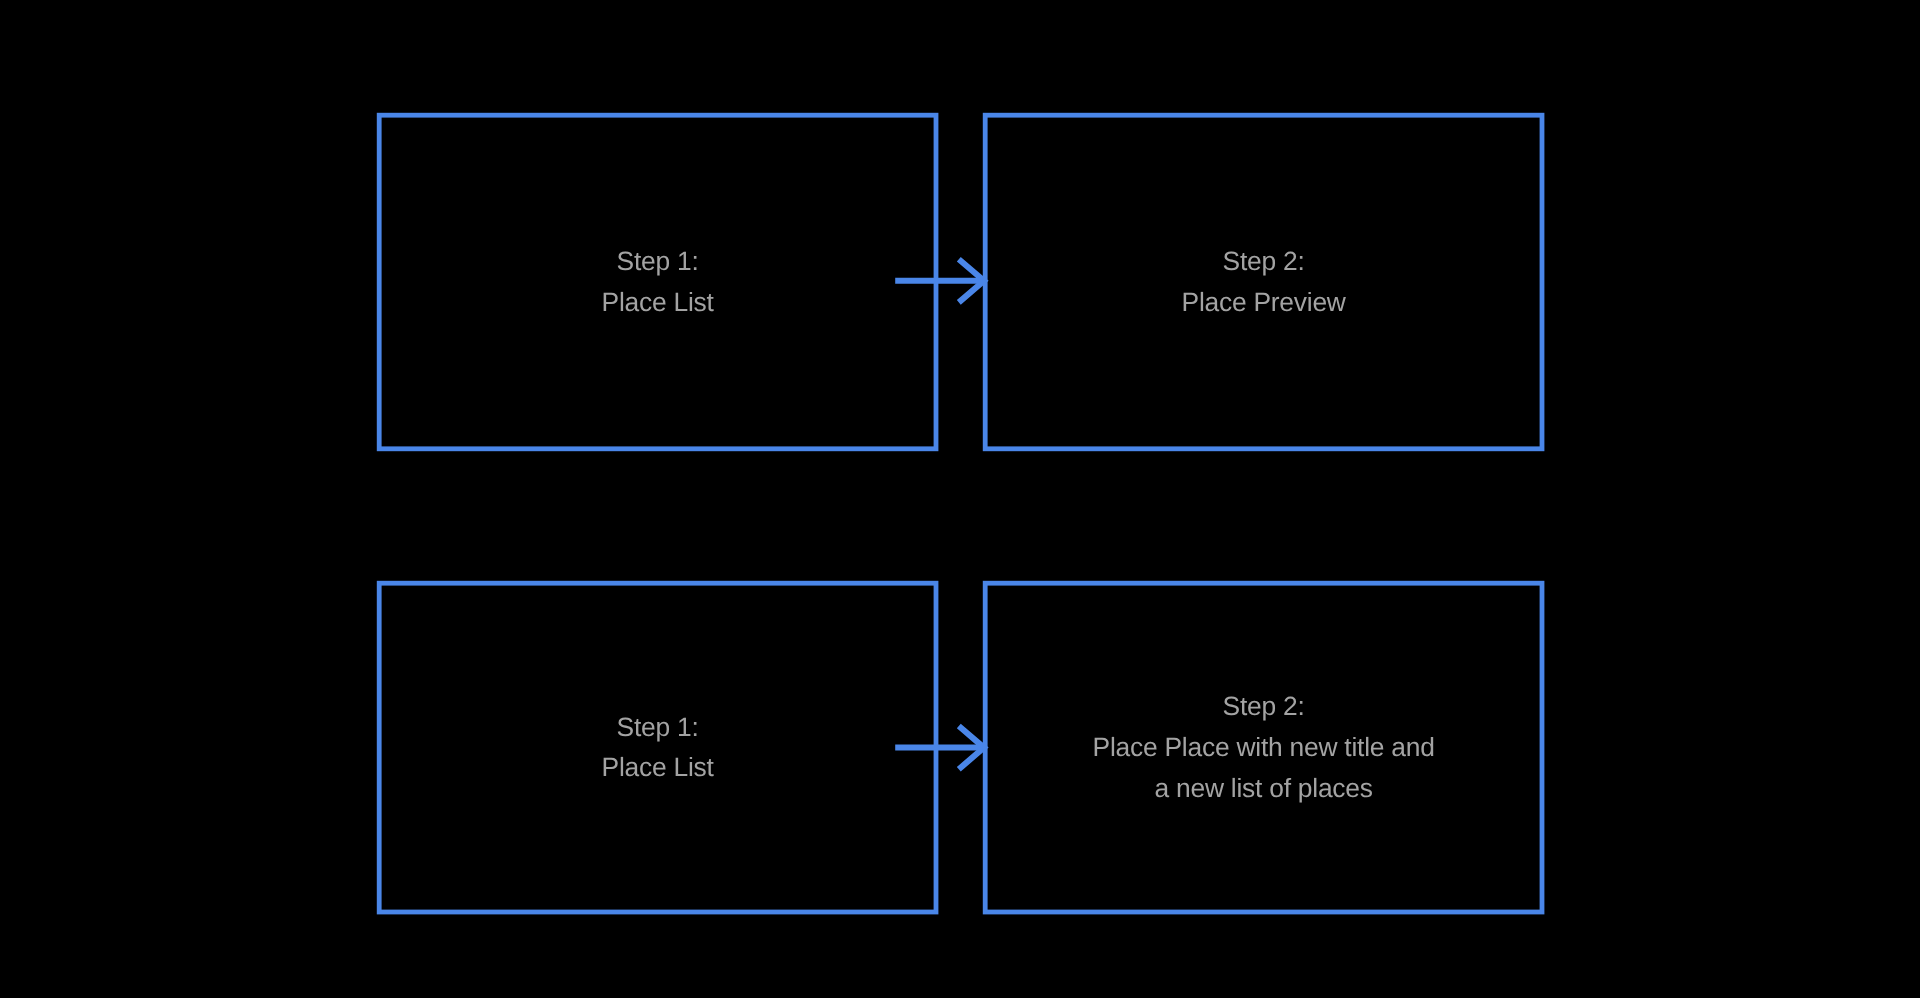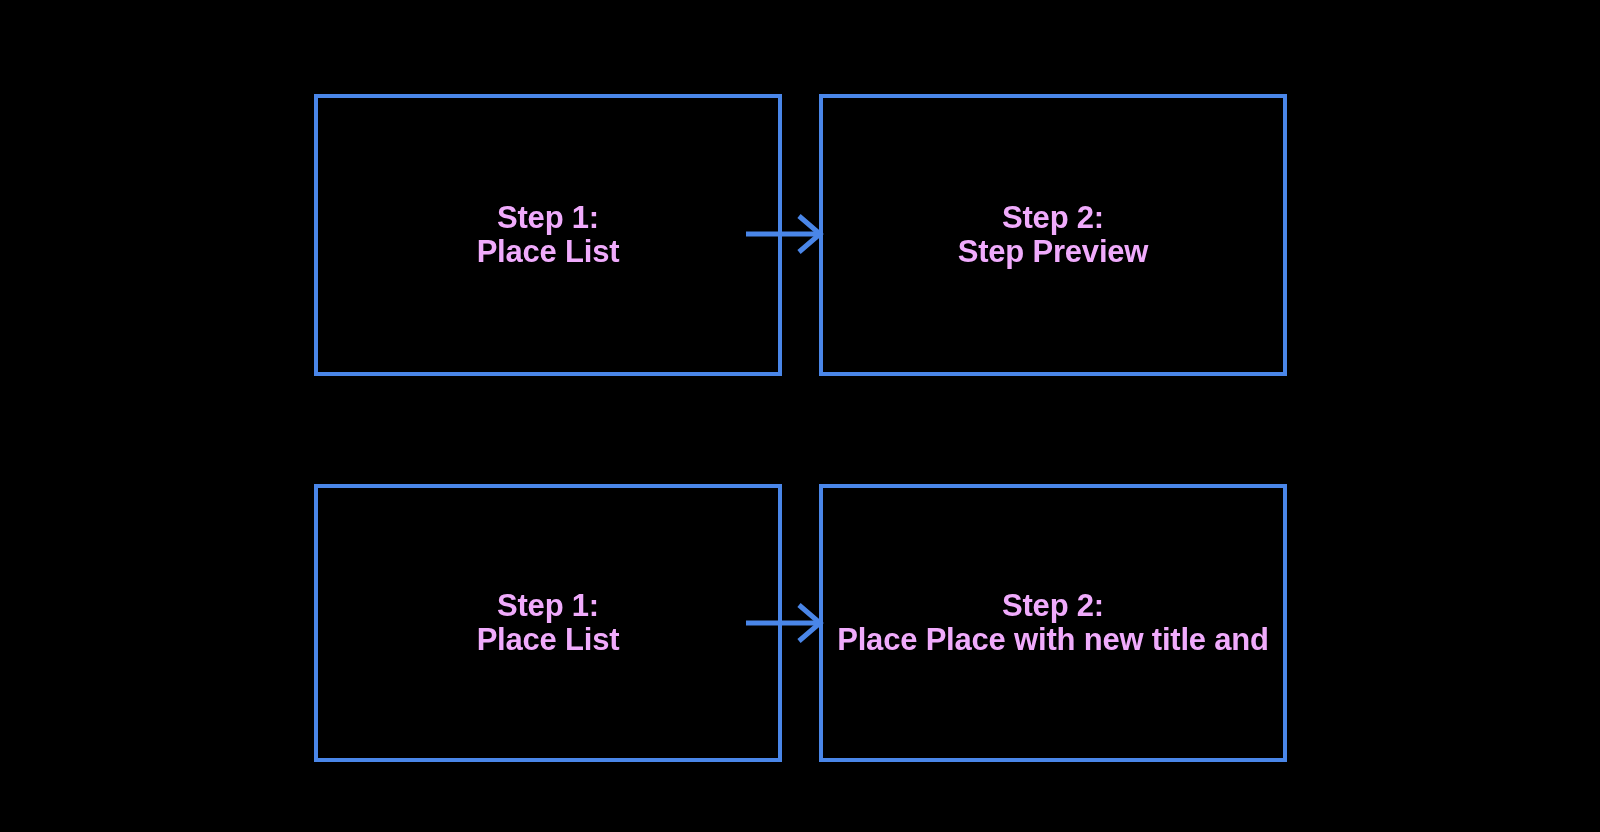--- a/index.html
+++ b/index.html
@@ -23,23 +23,23 @@
     display: flex;
     align-items: center;
     justify-content: center;
     text-align: center;
   }
   .node-r1-left  { left: 314px; top: 94px;  width: 468px; height: 282px; }
   .node-r1-right { left: 819px; top: 94px;  width: 468px; height: 282px; }
   .node-r2-left  { left: 314px; top: 484px; width: 468px; height: 278px; }
   .node-r2-right { left: 819px; top: 484px; width: 468px; height: 278px; }
   .node-label {
-    color: #f0abfc;
-    font-size: 31px;
-    font-weight: bold;
+    color: #a3a3a3;
+    font-size: 22px;
+    font-weight: normal;
     line-height: 34px;
     letter-spacing: -0.2px;
   }
   .label-line { white-space: nowrap; }
   .arrow {
     position: absolute;
     width: 84px;
     height: 44px;
   }
   .arrow-r1 { left: 744px; top: 212px; }
@@ -58,36 +58,37 @@
   </div>
 
   <svg class="arrow arrow-r1" viewBox="0 0 84 44">
     <line x1="2" y1="22" x2="74" y2="22" stroke="#4a86e8" stroke-width="5"></line>
     <polyline points="55,4 76,22 55,40" fill="none" stroke="#4a86e8" stroke-width="5"></polyline>
   </svg>
 
   <div class="node node-r1-right">
     <div class="node-label">
       <div class="label-line">Step 2:</div>
-      <div class="label-line">Step Preview</div>
+      <div class="label-line">Place Preview</div>
     </div>
   </div>
 
   <div class="node node-r2-left">
     <div class="node-label">
       <div class="label-line">Step 1:</div>
       <div class="label-line">Place List</div>
     </div>
   </div>
 
   <svg class="arrow arrow-r2" viewBox="0 0 84 44">
     <line x1="2" y1="22" x2="74" y2="22" stroke="#4a86e8" stroke-width="5"></line>
     <polyline points="55,4 76,22 55,40" fill="none" stroke="#4a86e8" stroke-width="5"></polyline>
   </svg>
 
   <div class="node node-r2-right">
     <div class="node-label">
       <div class="label-line">Step 2:</div>
       <div class="label-line">Place Place with new title and</div>
+      <div class="label-line">a new list of places</div>
     </div>
   </div>
 
 </div>
 
 </body></html>

